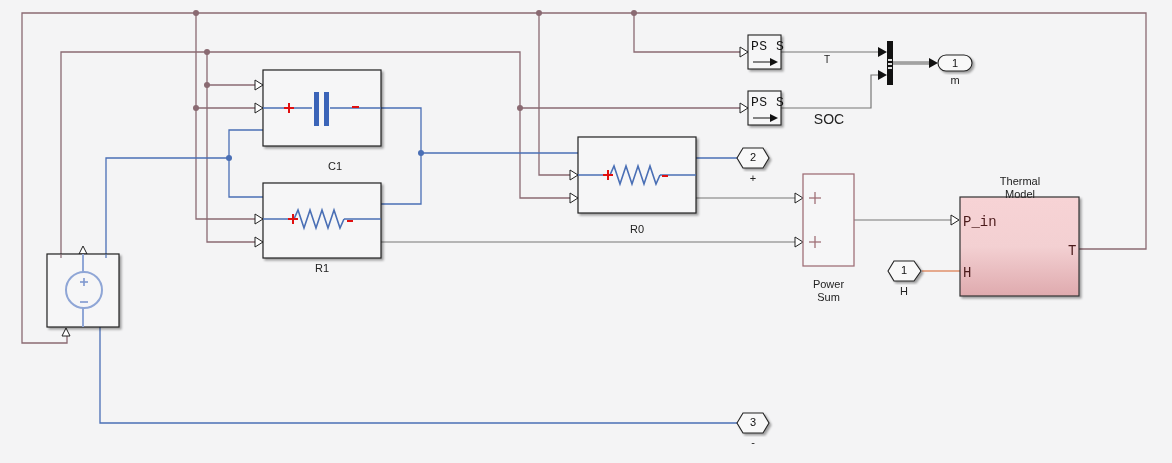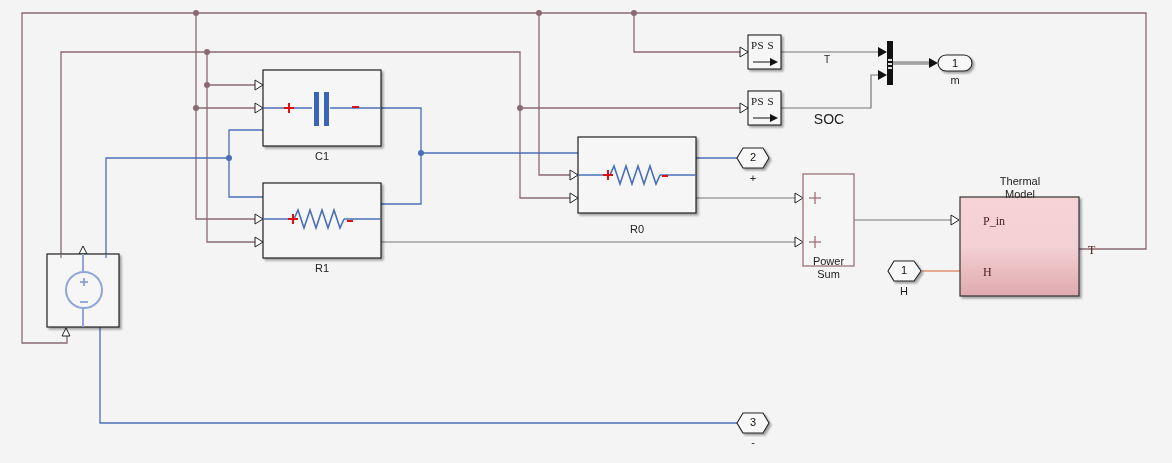--- a/index.html
+++ b/index.html
@@ -1,21 +1,21 @@
 <!DOCTYPE html>
 <html><head>
 <meta charset="utf-8">
 <style>
   html, body { margin:0; padding:0; }
   body { width:1172px; height:463px; background:#f4f4f5; overflow:hidden; font-family:"Liberation Sans", sans-serif; position:relative; }
   #canvas { position:absolute; left:0; top:0; }
   .lbl { position:absolute; font-size:11px; color:#222; text-align:center; font-family:"Liberation Sans", sans-serif; white-space:nowrap; }
-  .port-lbl { position:absolute; font-size:12px; color:#4a1a1a; font-family:Liberation Serif, serif;margin-left:20px; }
+  .port-lbl { position:absolute; font-size:14px; color:#4a1a1a; font-family:Liberation Mono, monospace; }
   .num { position:absolute; font-size:11px; color:#111; text-align:center; font-family:"Liberation Sans", sans-serif; }
-  .pstext { position:absolute; font-size:11px; color:#111; font-family:Liberation Serif, serif; letter-spacing:0.5px; }
+  .pstext { position:absolute; font-size:13px; color:#111; font-family:Liberation Mono, monospace; letter-spacing:0.5px; }
 </style>
 </head>
 <body>
 
 <svg id="canvas" width="1172" height="463" viewBox="0 0 1172 463">
   <defs>
     <filter id="shadow" x="-10%" y="-10%" width="130%" height="130%">
       <feDropShadow dx="2" dy="2" stdDeviation="1.2" flood-color="#000" flood-opacity="0.35"></feDropShadow>
     </filter>
     <linearGradient id="thermGrad" x1="0" y1="0" x2="0" y2="1">
@@ -189,42 +189,42 @@
       <line x1="809" y1="242" x2="821" y2="242"></line>
         <line x1="815" y1="236" x2="815" y2="248"></line>
     </g>
   </g>
 
   <g>
     <rect x="960" y="197" width="119" height="99" fill="url(#thermGrad)" stroke="#333" stroke-width="1.2" filter="url(#shadow)"></rect>
   </g>
 </svg>
 
-<div class="lbl" style="left:302px;top:150px;width:40px;">C1</div>
+<div class="lbl" style="left:302px;top:160px;width:40px;text-align:right;">C1</div>
 <div class="lbl" style="left:302px;top:262px;width:40px;">R1</div>
 <div class="lbl" style="left:617px;top:223px;width:40px;">R0</div>
 
 <div class="pstext" style="left:751px;top:39px;">PS  S</div>
 <div class="pstext" style="left:751px;top:95px;">PS  S</div>
 <div class="lbl" style="left:815px;top:54px;width:24px;font-size:10px;">T</div>
 <div class="lbl" style="left:811px;top:111px;width:36px;font-size:14px;">SOC</div>
 
 <div class="num" style="left:946px;top:57px;width:18px;">1</div>
 <div class="lbl" style="left:945px;top:74px;width:20px;">m</div>
 
 <div class="num" style="left:744px;top:151px;width:18px;">2</div>
 <div class="lbl" style="left:744px;top:172px;width:18px;">+</div>
 
 <div class="num" style="left:744px;top:416px;width:18px;">3</div>
 <div class="lbl" style="left:744px;top:436px;width:18px;">-</div>
 
 <div class="num" style="left:895px;top:264px;width:18px;">1</div>
 <div class="lbl" style="left:895px;top:285px;width:18px;">H</div>
 
-<div class="lbl" style="left:803px;top:255px;width:51px;line-height:13px;">
+<div class="lbl" style="left:803px;top:278px;width:51px;line-height:13px;">
   <div>Power</div>
   <div>Sum</div>
 </div>
 
 <div class="lbl" style="left:990px;top:175px;width:60px;line-height:13px;">
   <div>Thermal</div>
   <div>Model</div>
 </div>
 <div class="port-lbl" style="left:963px;top:214px;">P_in</div>
 <div class="port-lbl" style="left:963px;top:265px;">H</div>

